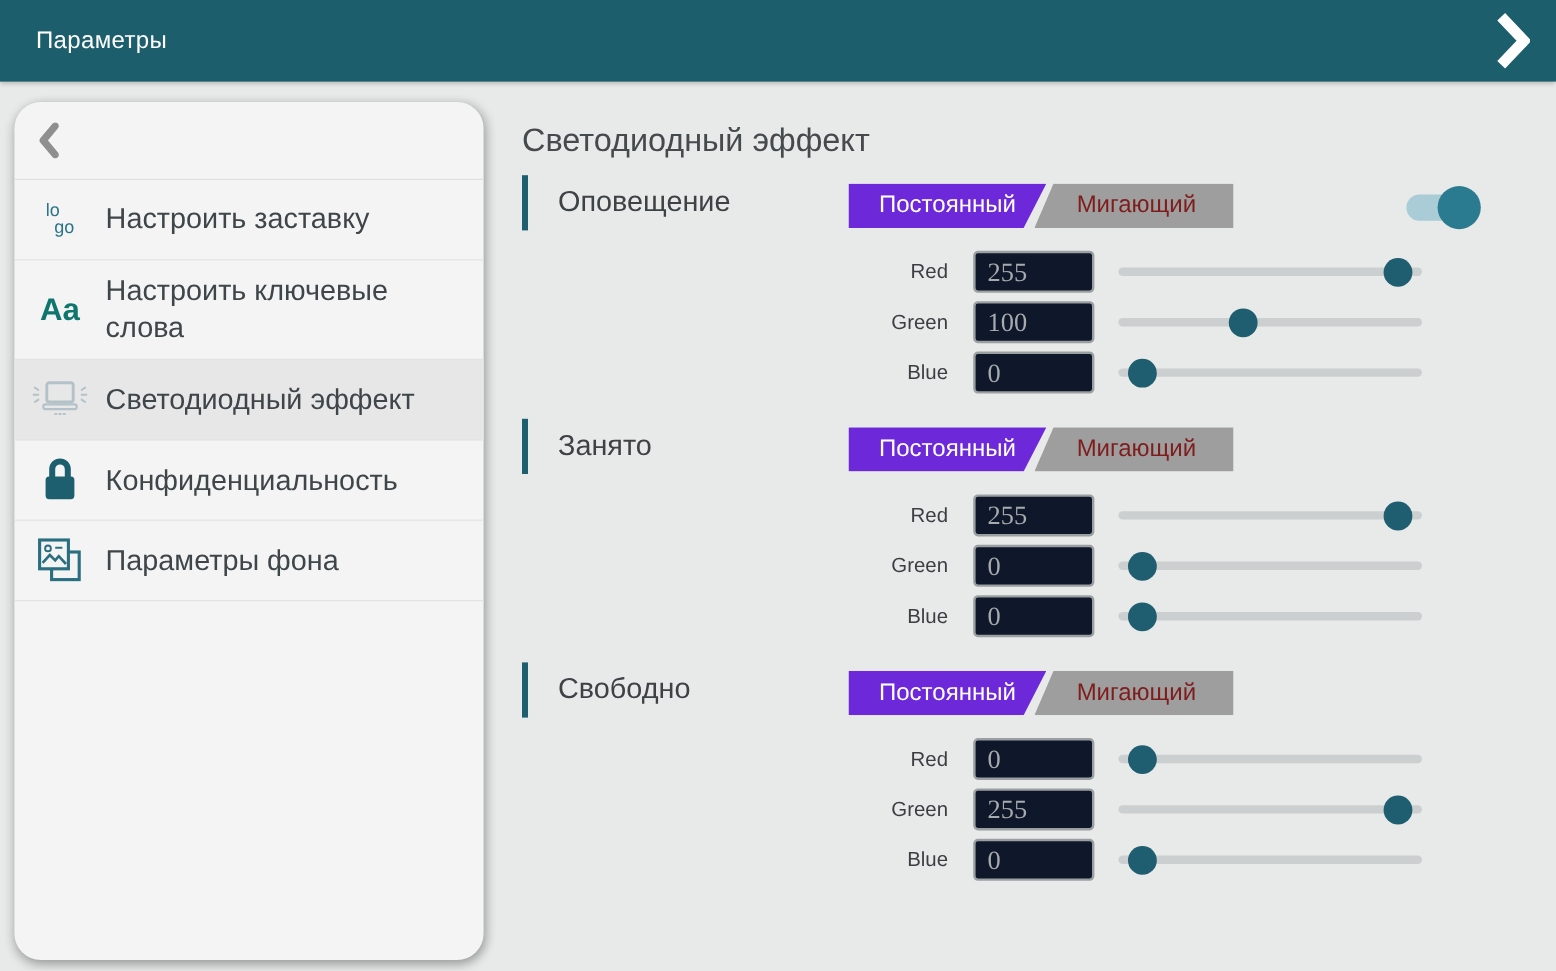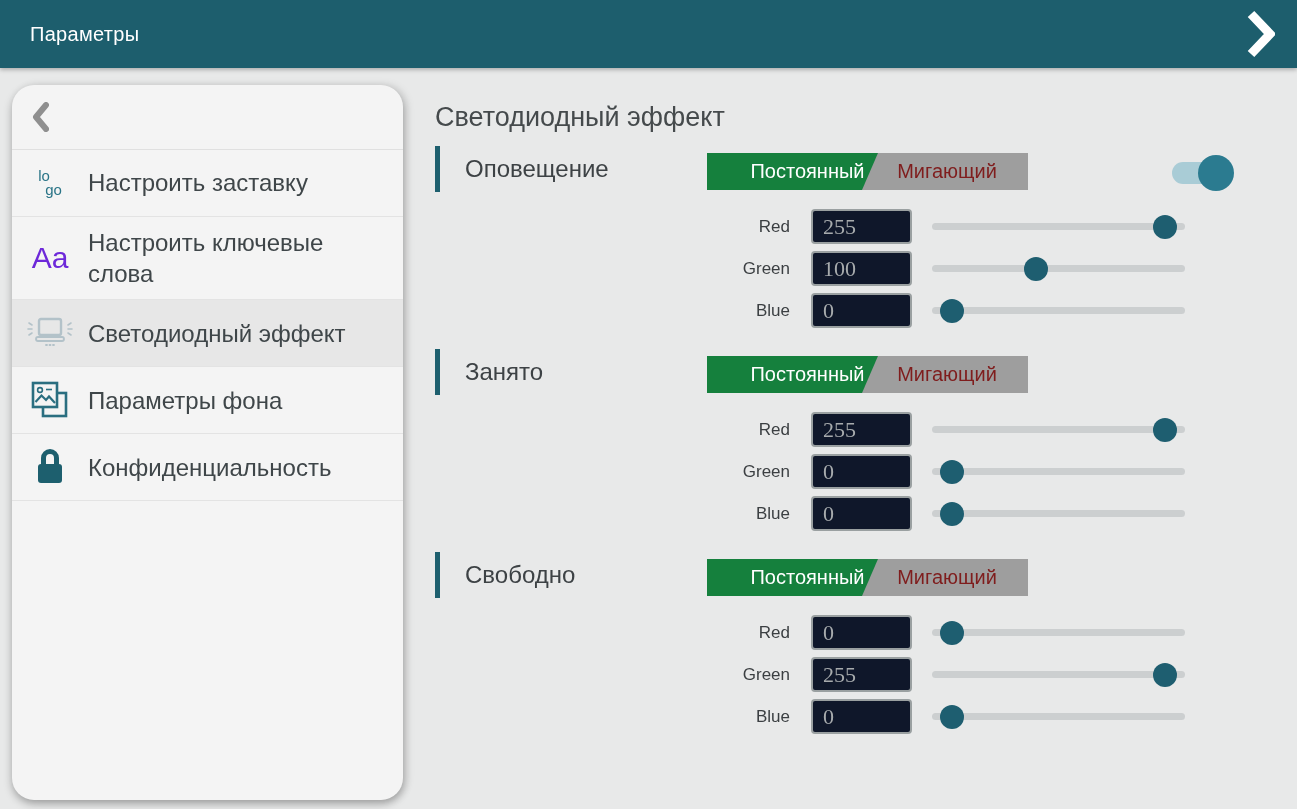--- a/index.html
+++ b/index.html
@@ -35,38 +35,37 @@
   }
   .side-item{
     display:flex;align-items:center;min-height:66px;
     border-bottom:1px solid #e3e3e3;cursor:pointer;
   }
   .side-item.selected{background:#e7e7e7;}
   .icon-box{width:76px;display:flex;justify-content:center;align-items:center;flex-shrink:0;}
   .side-label{font-size:24px;color:#3f4649;line-height:1.3;padding:10px 12px 10px 0;}
   .logo-glyph{color:#2a7487;font-size:15px;line-height:.95;}
   .logo-glyph .l2{margin-left:7px;}
-  .aa-glyph{color:#6d28d9;font-size:30px;font-weight:normal;}
+  .aa-glyph{color:#0f766e;font-size:26px;font-weight:bold;}
   
   .main{position:absolute;left:435px;top:68px;right:0;bottom:0;padding-top:34px;}
   .page-title{font-size:27px;color:#454a4c;margin:0 0 13px 0;font-weight:normal;}
   .led-section{margin-bottom:21px;}
   .section-header{position:relative;height:46px;display:flex;align-items:center;gap:12px;}
   .accent-bar{width:5px;height:46px;background:#1d5f6e;margin-right:13px;}
   .section-title{font-size:24px;color:#3d4245;}
   .tabs{position:absolute;left:272px;top:7px;width:317px;height:37px;}
   .tab{
     position:absolute;top:0;height:37px;line-height:37px;
     font-size:20px;text-align:center;cursor:pointer;
     filter:drop-shadow(0 2px 2px rgba(0,0,0,.22));
   }
   .tab-active{
-    left:0;width:165px;background:#15803d;color:#ffffff;
+    left:0;width:165px;background:#6d28d9;color:#ffffff;
     clip-path:polygon(0 0,100% 0,calc(100% - 19px) 100%,0 100%);
-    padding-left:18px;
   }
   .tab-inactive{
     left:155px;width:162px;background:#9e9e9e;color:#7f1d1d;
     clip-path:polygon(16px 0,100% 0,100% 100%,0 100%);
     padding-left:4px;
   }
   .toggle{
     position:absolute;left:737px;top:16px;width:55px;height:22px;
     border-radius:11px;background:#a9ccd6;cursor:pointer;
   }
@@ -131,40 +130,40 @@
         <path d="M3 8 l3 2 M2 14 h4 M3 20 l3 -2" fill="none" stroke="#b3c2c9" stroke-width="1.6" stroke-linecap="round"></path>
         <path d="M45 8 l-3 2 M46 14 h-4 M45 20 l-3 -2" fill="none" stroke="#b3c2c9" stroke-width="1.6" stroke-linecap="round"></path>
         <path d="M20 30 h1 M23.5 30 h1 M27 30 h1" stroke="#b3c2c9" stroke-width="1.8" stroke-linecap="round"></path>
       </svg>
     </div>
     <div class="side-label">Светодиодный эффект</div>
   </div>
 
   <div class="side-item">
     <div class="icon-box">
+      <svg width="34" height="40" viewBox="0 0 34 40">
+        <path d="M10.5 18 v-7 a6.5 6.5 0 0 1 13 0 v7" fill="none" stroke="#1d5f6e" stroke-width="5"></path>
+        <rect x="5" y="17" width="24" height="19" rx="3" fill="#1d5f6e"></rect>
+      </svg>
+    </div>
+    <div class="side-label">Конфиденциальность</div>
+  </div>
+
+  <div class="side-item">
+    <div class="icon-box">
       <svg width="40" height="40" viewBox="0 0 40 40">
         <rect x="13" y="13" width="23" height="23" fill="none" stroke="#2a6e80" stroke-width="2.6"></rect>
         <rect x="3" y="3" width="24" height="24" fill="#f4f4f4" stroke="#2a6e80" stroke-width="2.6"></rect>
         <circle cx="10" cy="10" r="2.4" fill="none" stroke="#2a6e80" stroke-width="1.6"></circle>
         <path d="M5.5 22 l6 -6.5 4.5 4.5 3 -3.5 6 6.5" fill="none" stroke="#2a6e80" stroke-width="2.2"></path>
         <path d="M16 9.5 h6" stroke="#2a6e80" stroke-width="1.6"></path>
       </svg>
     </div>
     <div class="side-label">Параметры фона</div>
   </div>
-
-  <div class="side-item">
-    <div class="icon-box">
-      <svg width="34" height="40" viewBox="0 0 34 40">
-        <path d="M10.5 18 v-7 a6.5 6.5 0 0 1 13 0 v7" fill="none" stroke="#1d5f6e" stroke-width="5"></path>
-        <rect x="5" y="17" width="24" height="19" rx="3" fill="#1d5f6e"></rect>
-      </svg>
-    </div>
-    <div class="side-label">Конфиденциальность</div>
-  </div>
 </div>
 
 <div class="main">
   <h1 class="page-title">Светодиодный эффект</h1>
 
   <section class="led-section">
     <div class="section-header">
       <div class="accent-bar"></div>
       <div class="section-title">Оповещение</div>
       <div class="tabs">

